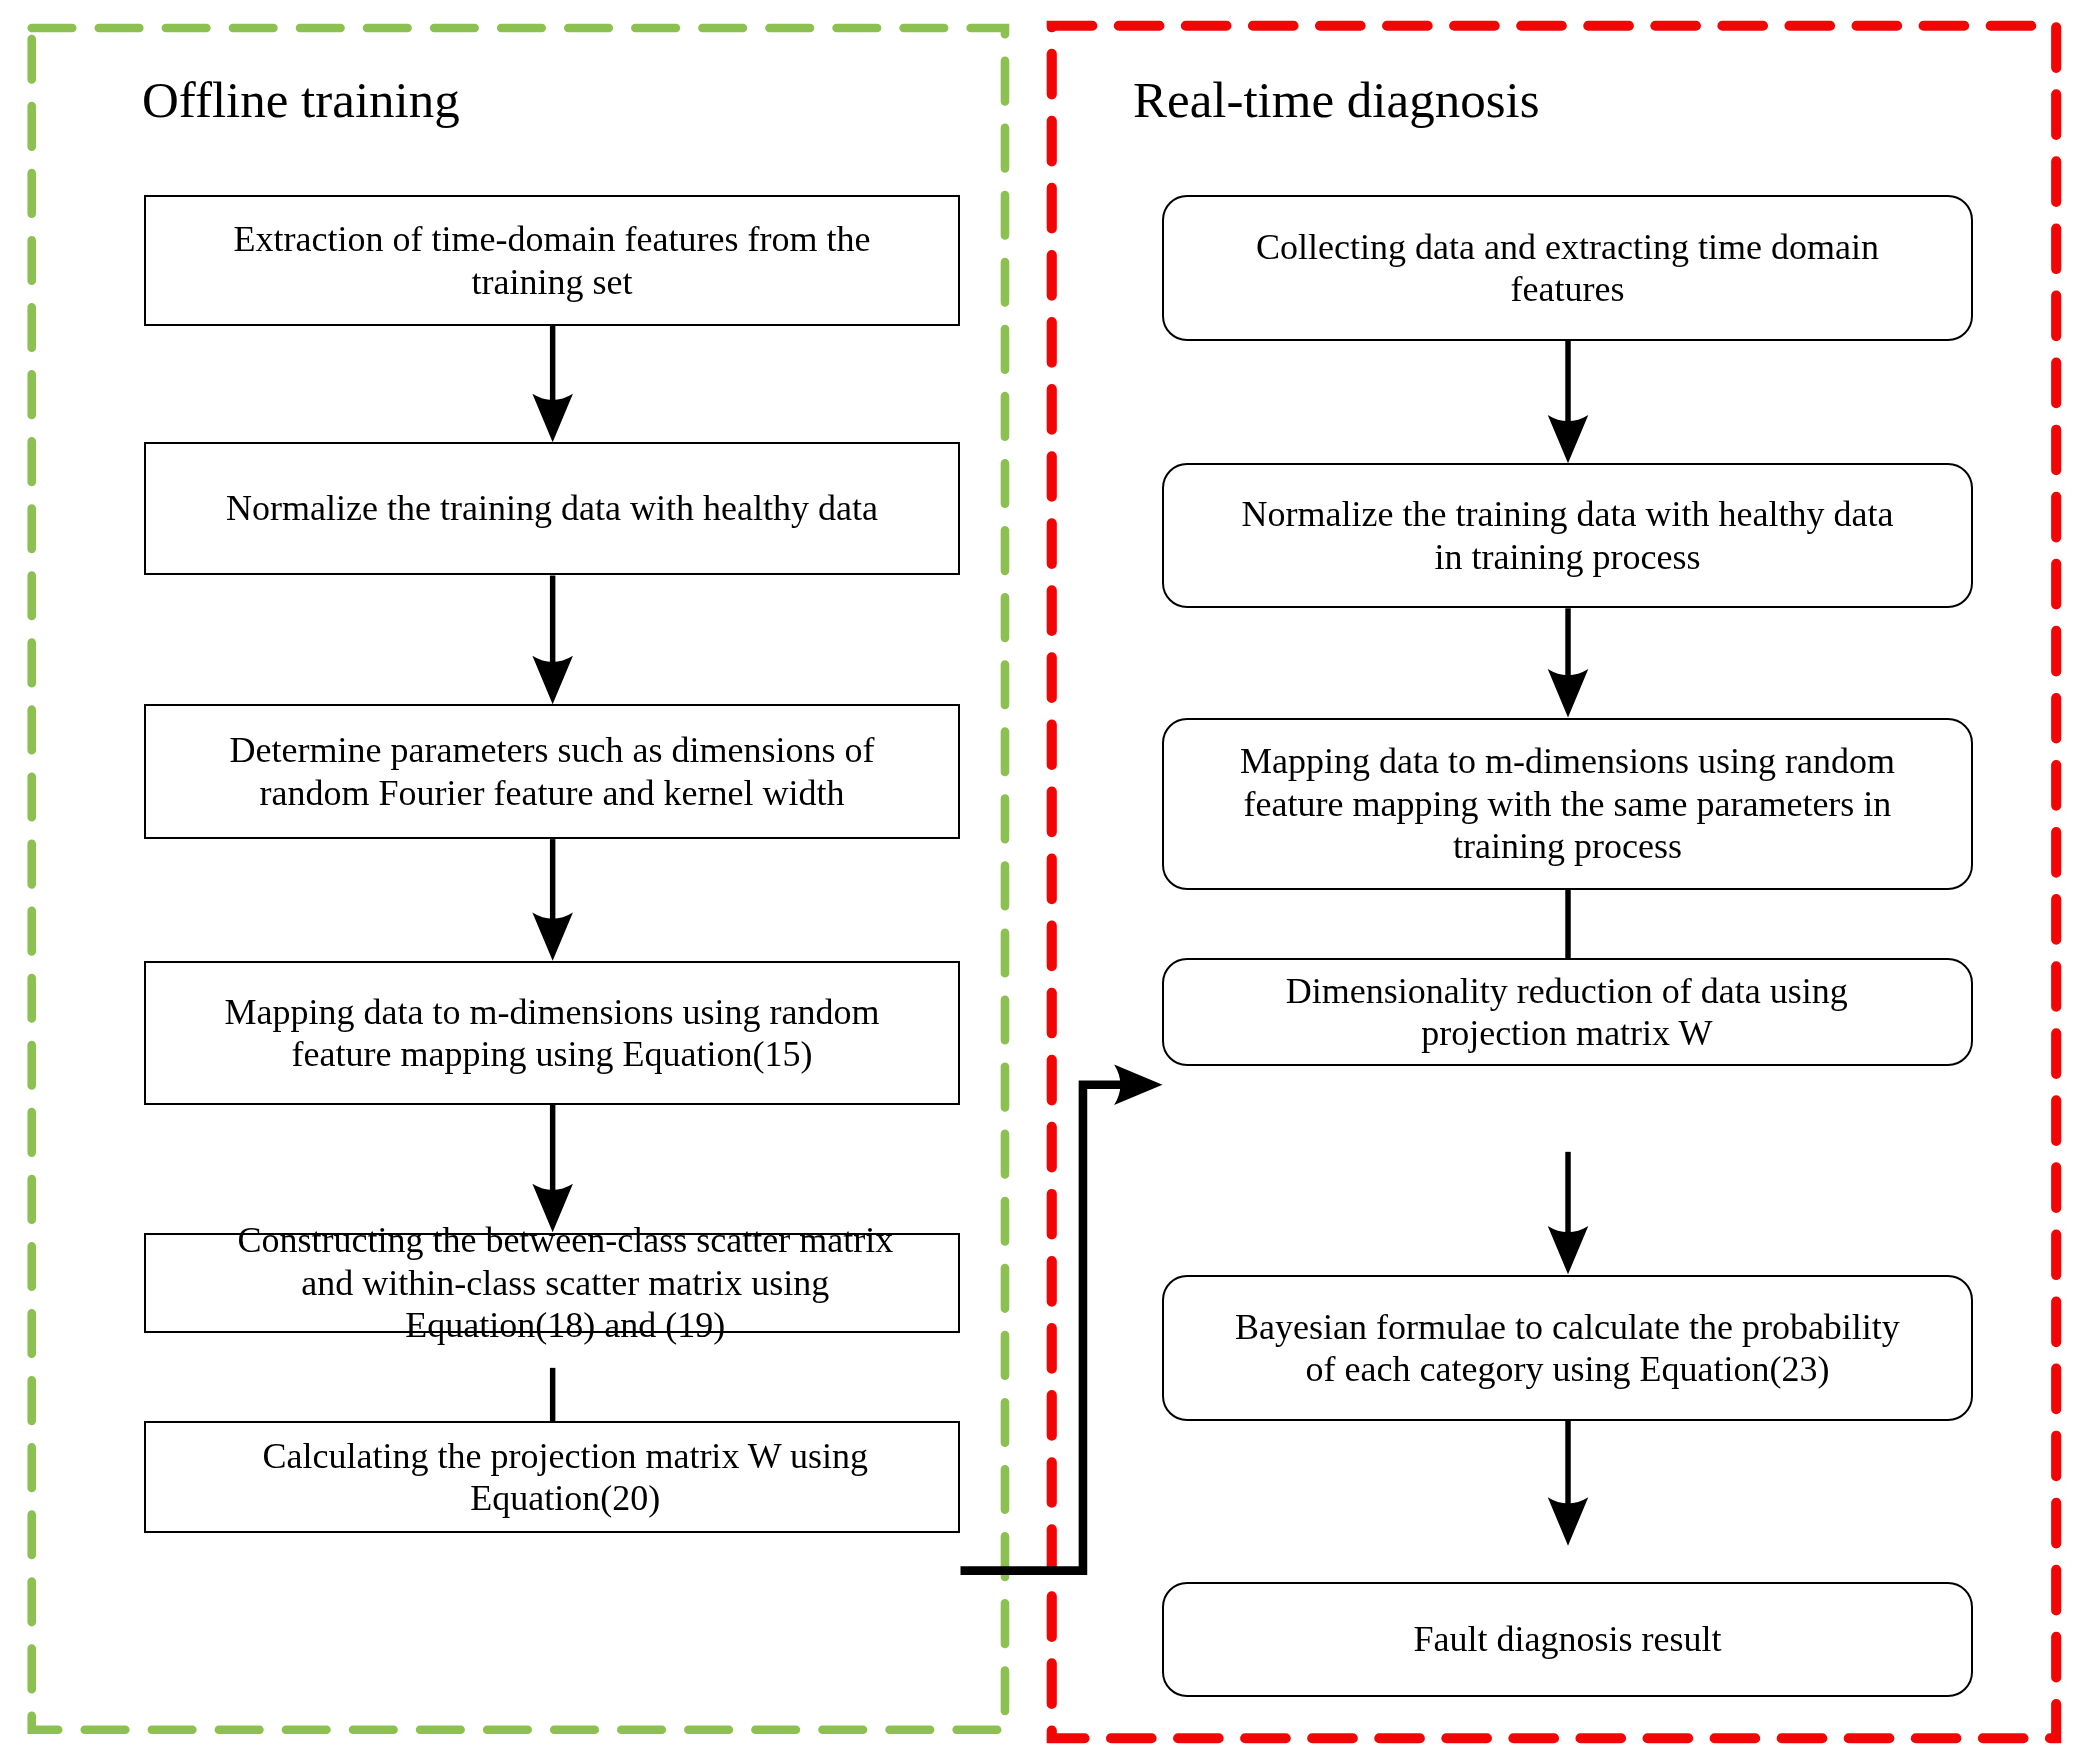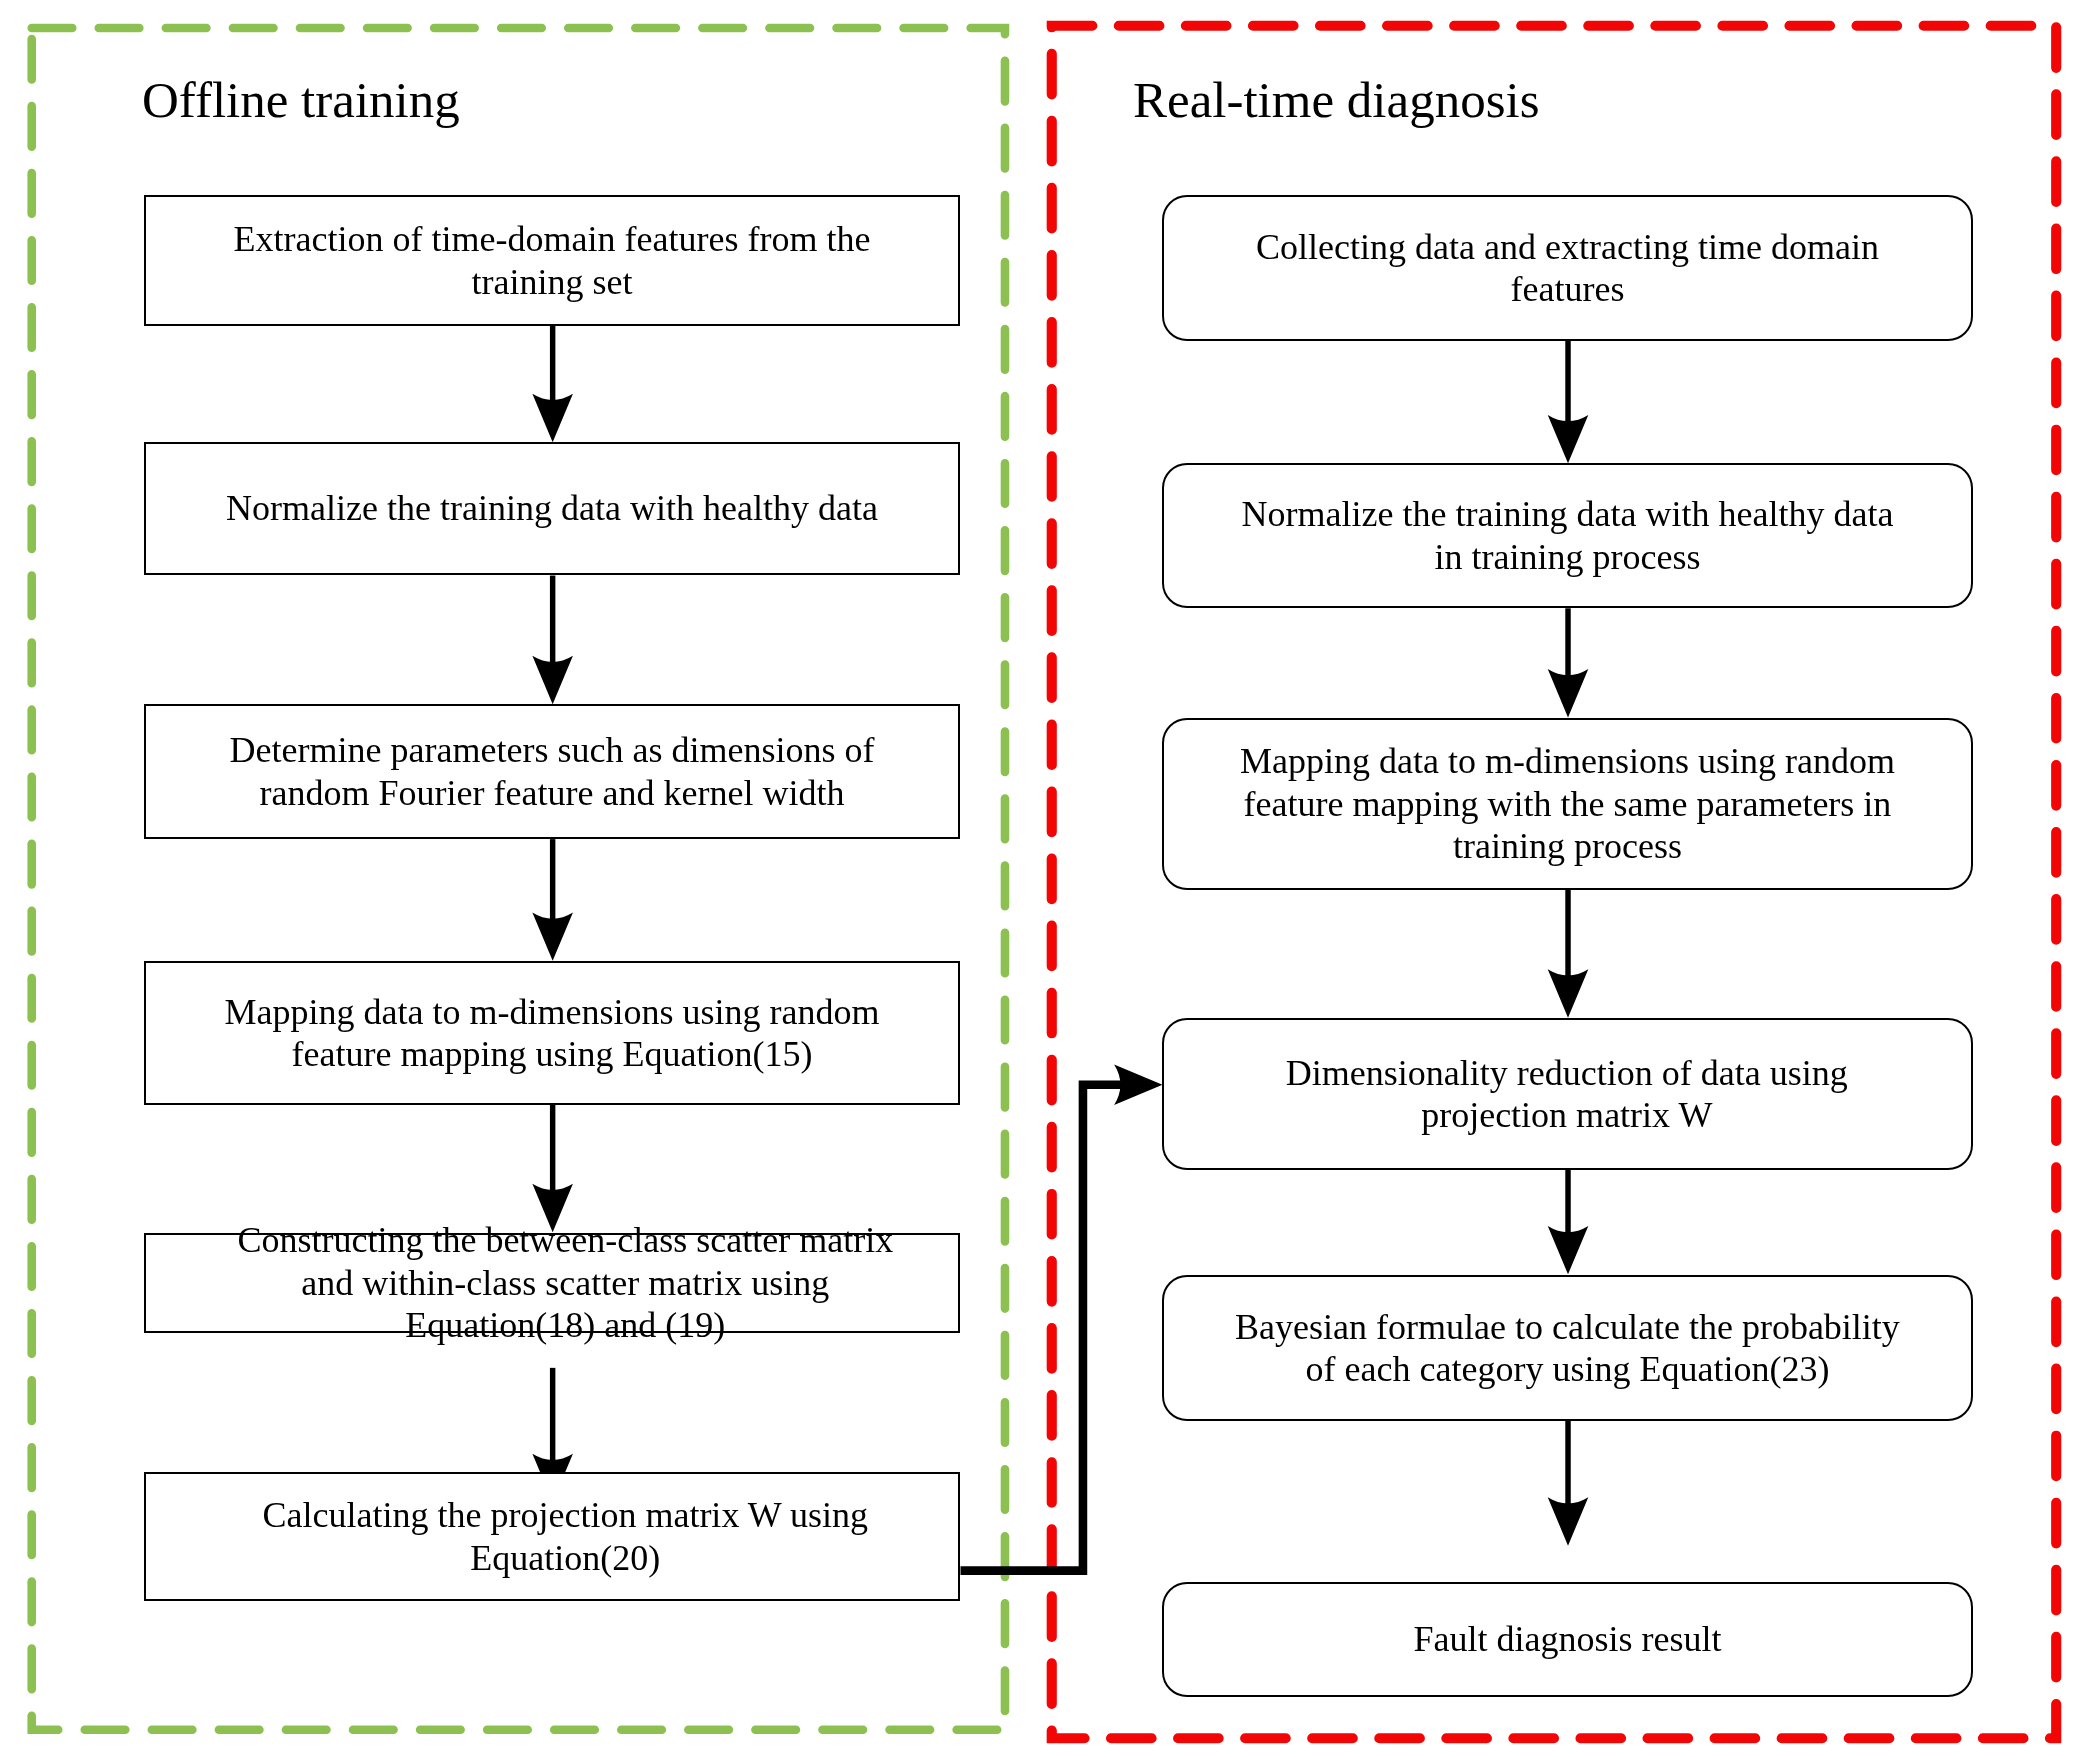--- a/index.html
+++ b/index.html
@@ -95,30 +95,30 @@
   <div class="flow-box col-left" style="top:195px;  height:131px;">Extraction of time-domain features from the
 training set</div>
   <div class="flow-box col-left" style="top:442px;  height:133px;">Normalize the training data with healthy data</div>
   <div class="flow-box col-left" style="top:704px;  height:135px;">Determine parameters such as dimensions of
 random Fourier feature and kernel width</div>
   <div class="flow-box col-left" style="top:961px; height:144px;">Mapping data to m-dimensions using random
 feature mapping using Equation(15)</div>
   <div class="flow-box col-left" style="top:1233px; height:100px;padding-left:36px;">Constructing the between-class scatter matrix
 and within-class scatter matrix using
 Equation(18) and (19)</div>
-  <div class="flow-box col-left" style="top:1472px; height:129px;padding-left:36px;">Calculating the projection matrix W using
+  <div class="flow-box col-left" style="top:1421px; height:112px;padding-left:36px;">Calculating the projection matrix W using
 Equation(20)</div>
 
   <div class="flow-box col-right" style="top:195px;  height:146px;">Collecting data and extracting time domain
 features</div>
   <div class="flow-box col-right" style="top:463px;  height:145px;">Normalize the training data with healthy data
 in training process</div>
   <div class="flow-box col-right" style="top:718px;  height:172px;">Mapping data to m-dimensions using random
 feature mapping with the same parameters in
 training process</div>
-  <div class="flow-box col-right" style="top:1018px; height:152px;padding-left:8px;">Dimensionality reduction of data using
+  <div class="flow-box col-right" style="top:958px; height:108px;padding-left:8px;">Dimensionality reduction of data using
 projection matrix W</div>
   <div class="flow-box col-right" style="top:1275px; height:146px;">Bayesian formulae to calculate the probability
 of each category using Equation(23)</div>
   <div class="flow-box col-right" style="top:1546px; height:115px;margin-top:36px;">Fault diagnosis result</div>
 
 </div>
 
 
 </body></html>

